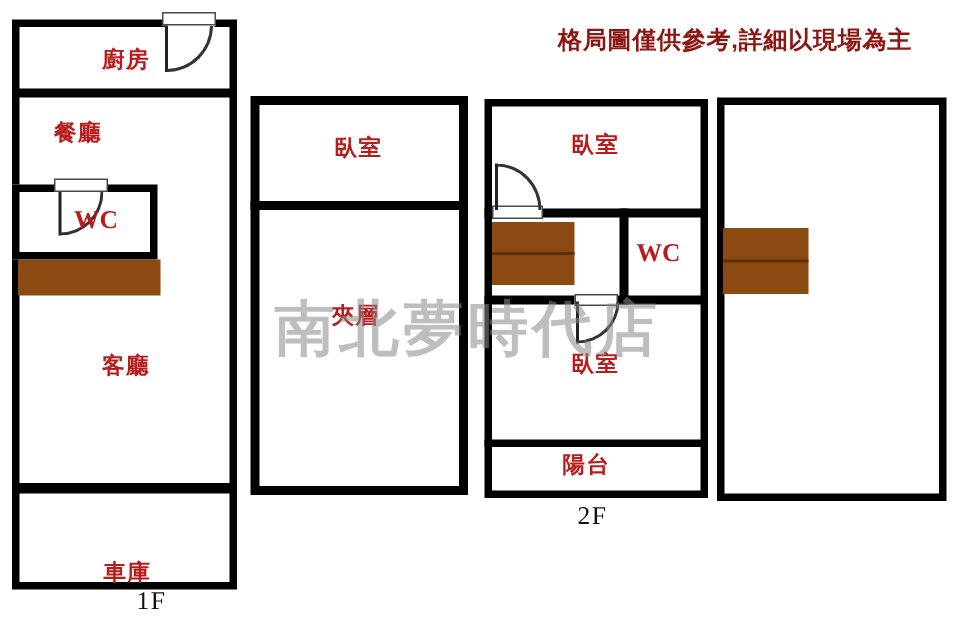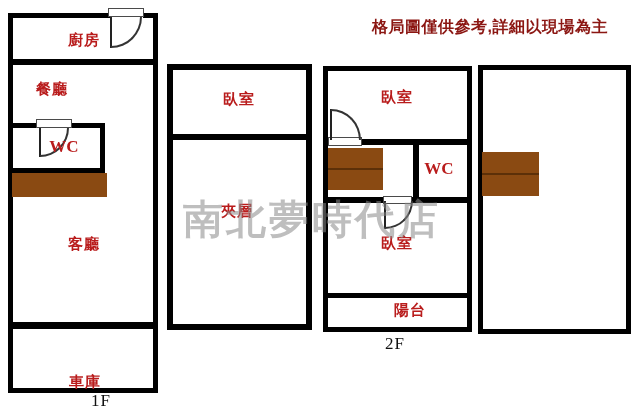--- a/index.html
+++ b/index.html
@@ -98,21 +98,21 @@
   <div class="door-arc arc-tr" style="left:331px;top:109px;width:30px;height:31px;"></div>
 
   <div class="door-gap" style="left:384px;top:197px;width:27px;height:6px;"></div>
   <div class="door-frame" style="left:383px;top:196px;width:29px;height:8px;"></div>
   <div class="door-leaf" style="left:384px;top:201px;width:2px;height:28px;"></div>
   <div class="door-arc arc-br" style="left:385px;top:201px;width:28px;height:28px;"></div>
 
   <div class="room-label" style="left:397px;top:97px;">臥室</div>
   <div class="room-label wc-label" style="left:439px;top:169px;">WC</div>
   <div class="room-label" style="left:397px;top:243px;">臥室</div>
-  <div class="room-label" style="left:410px;top:310px;">陽台</div>
+  <div class="room-label" style="left:391px;top:310px;">陽台</div>
   <div class="floor-label" style="left:395px;top:344px;">2F</div>
 
   <div class="plan" style="left:478px;top:65px;width:153px;height:269px;"></div>
   <div class="stairs" style="left:482px;top:152px;width:57px;height:44px;"></div>
   <div class="stairs-divider" style="left:482px;top:173px;width:57px;height:2px;"></div>
 
   <div class="watermark store">南北夢時代店</div>
 
 </div>
 

